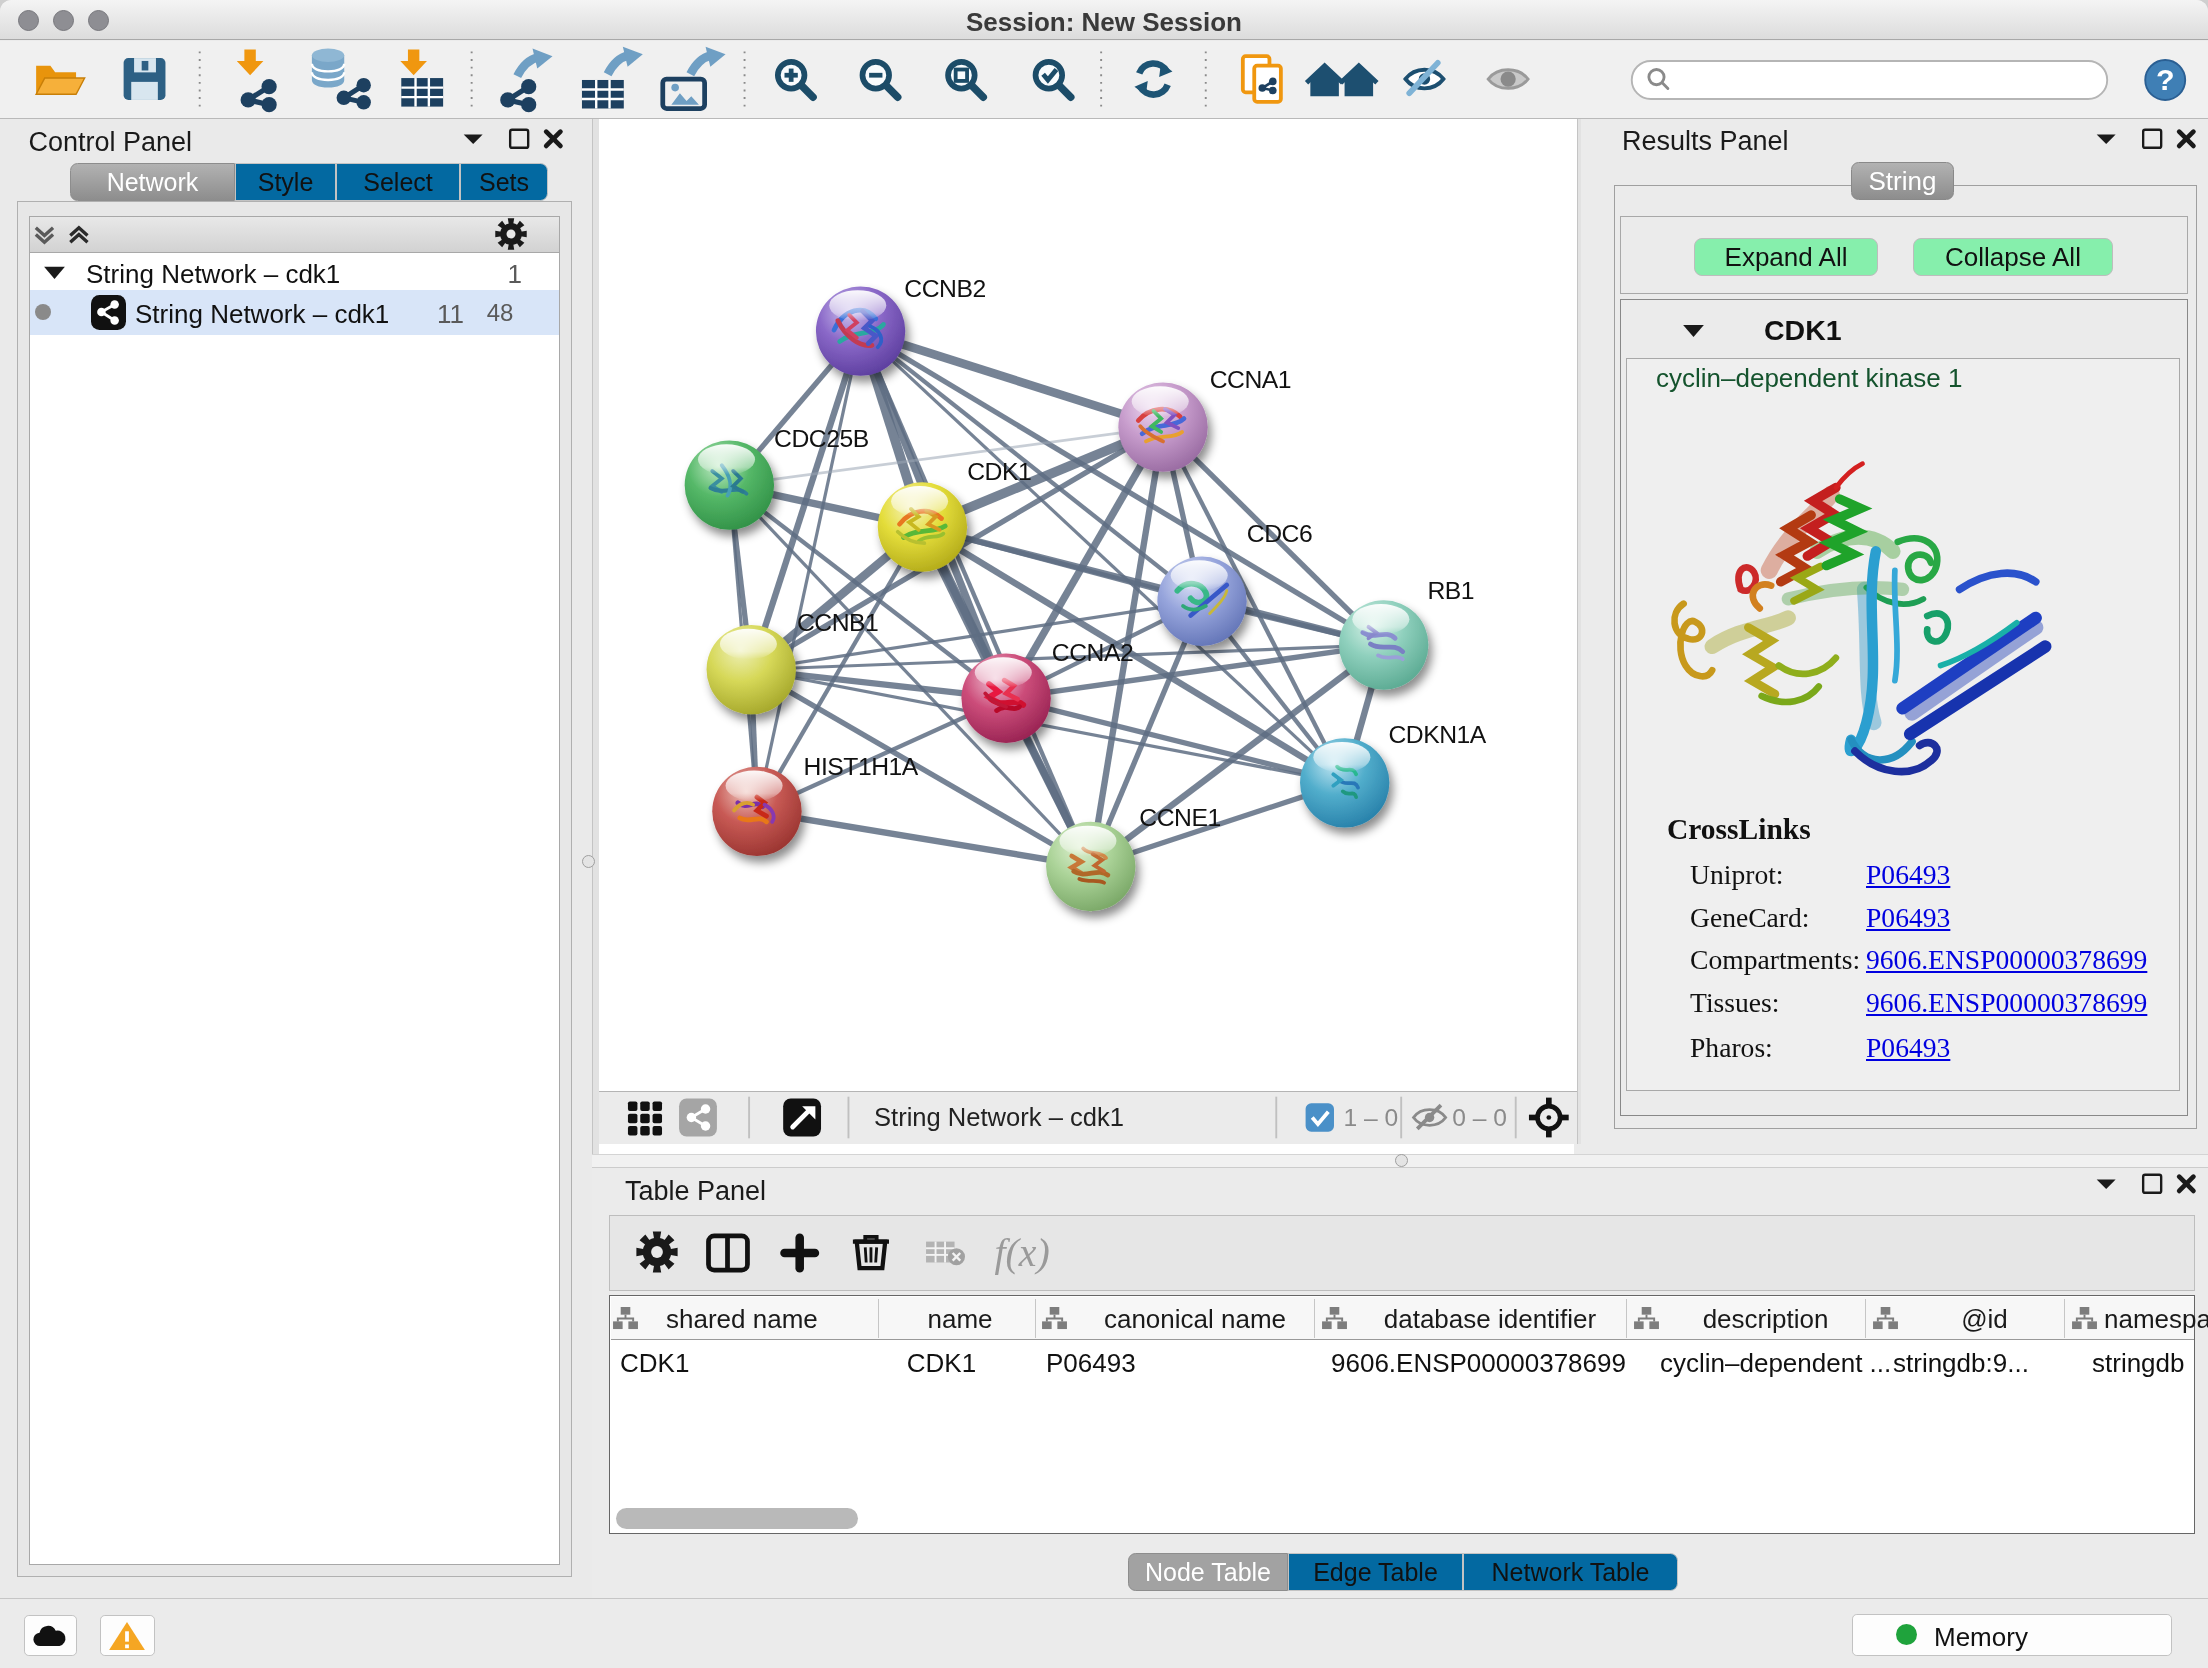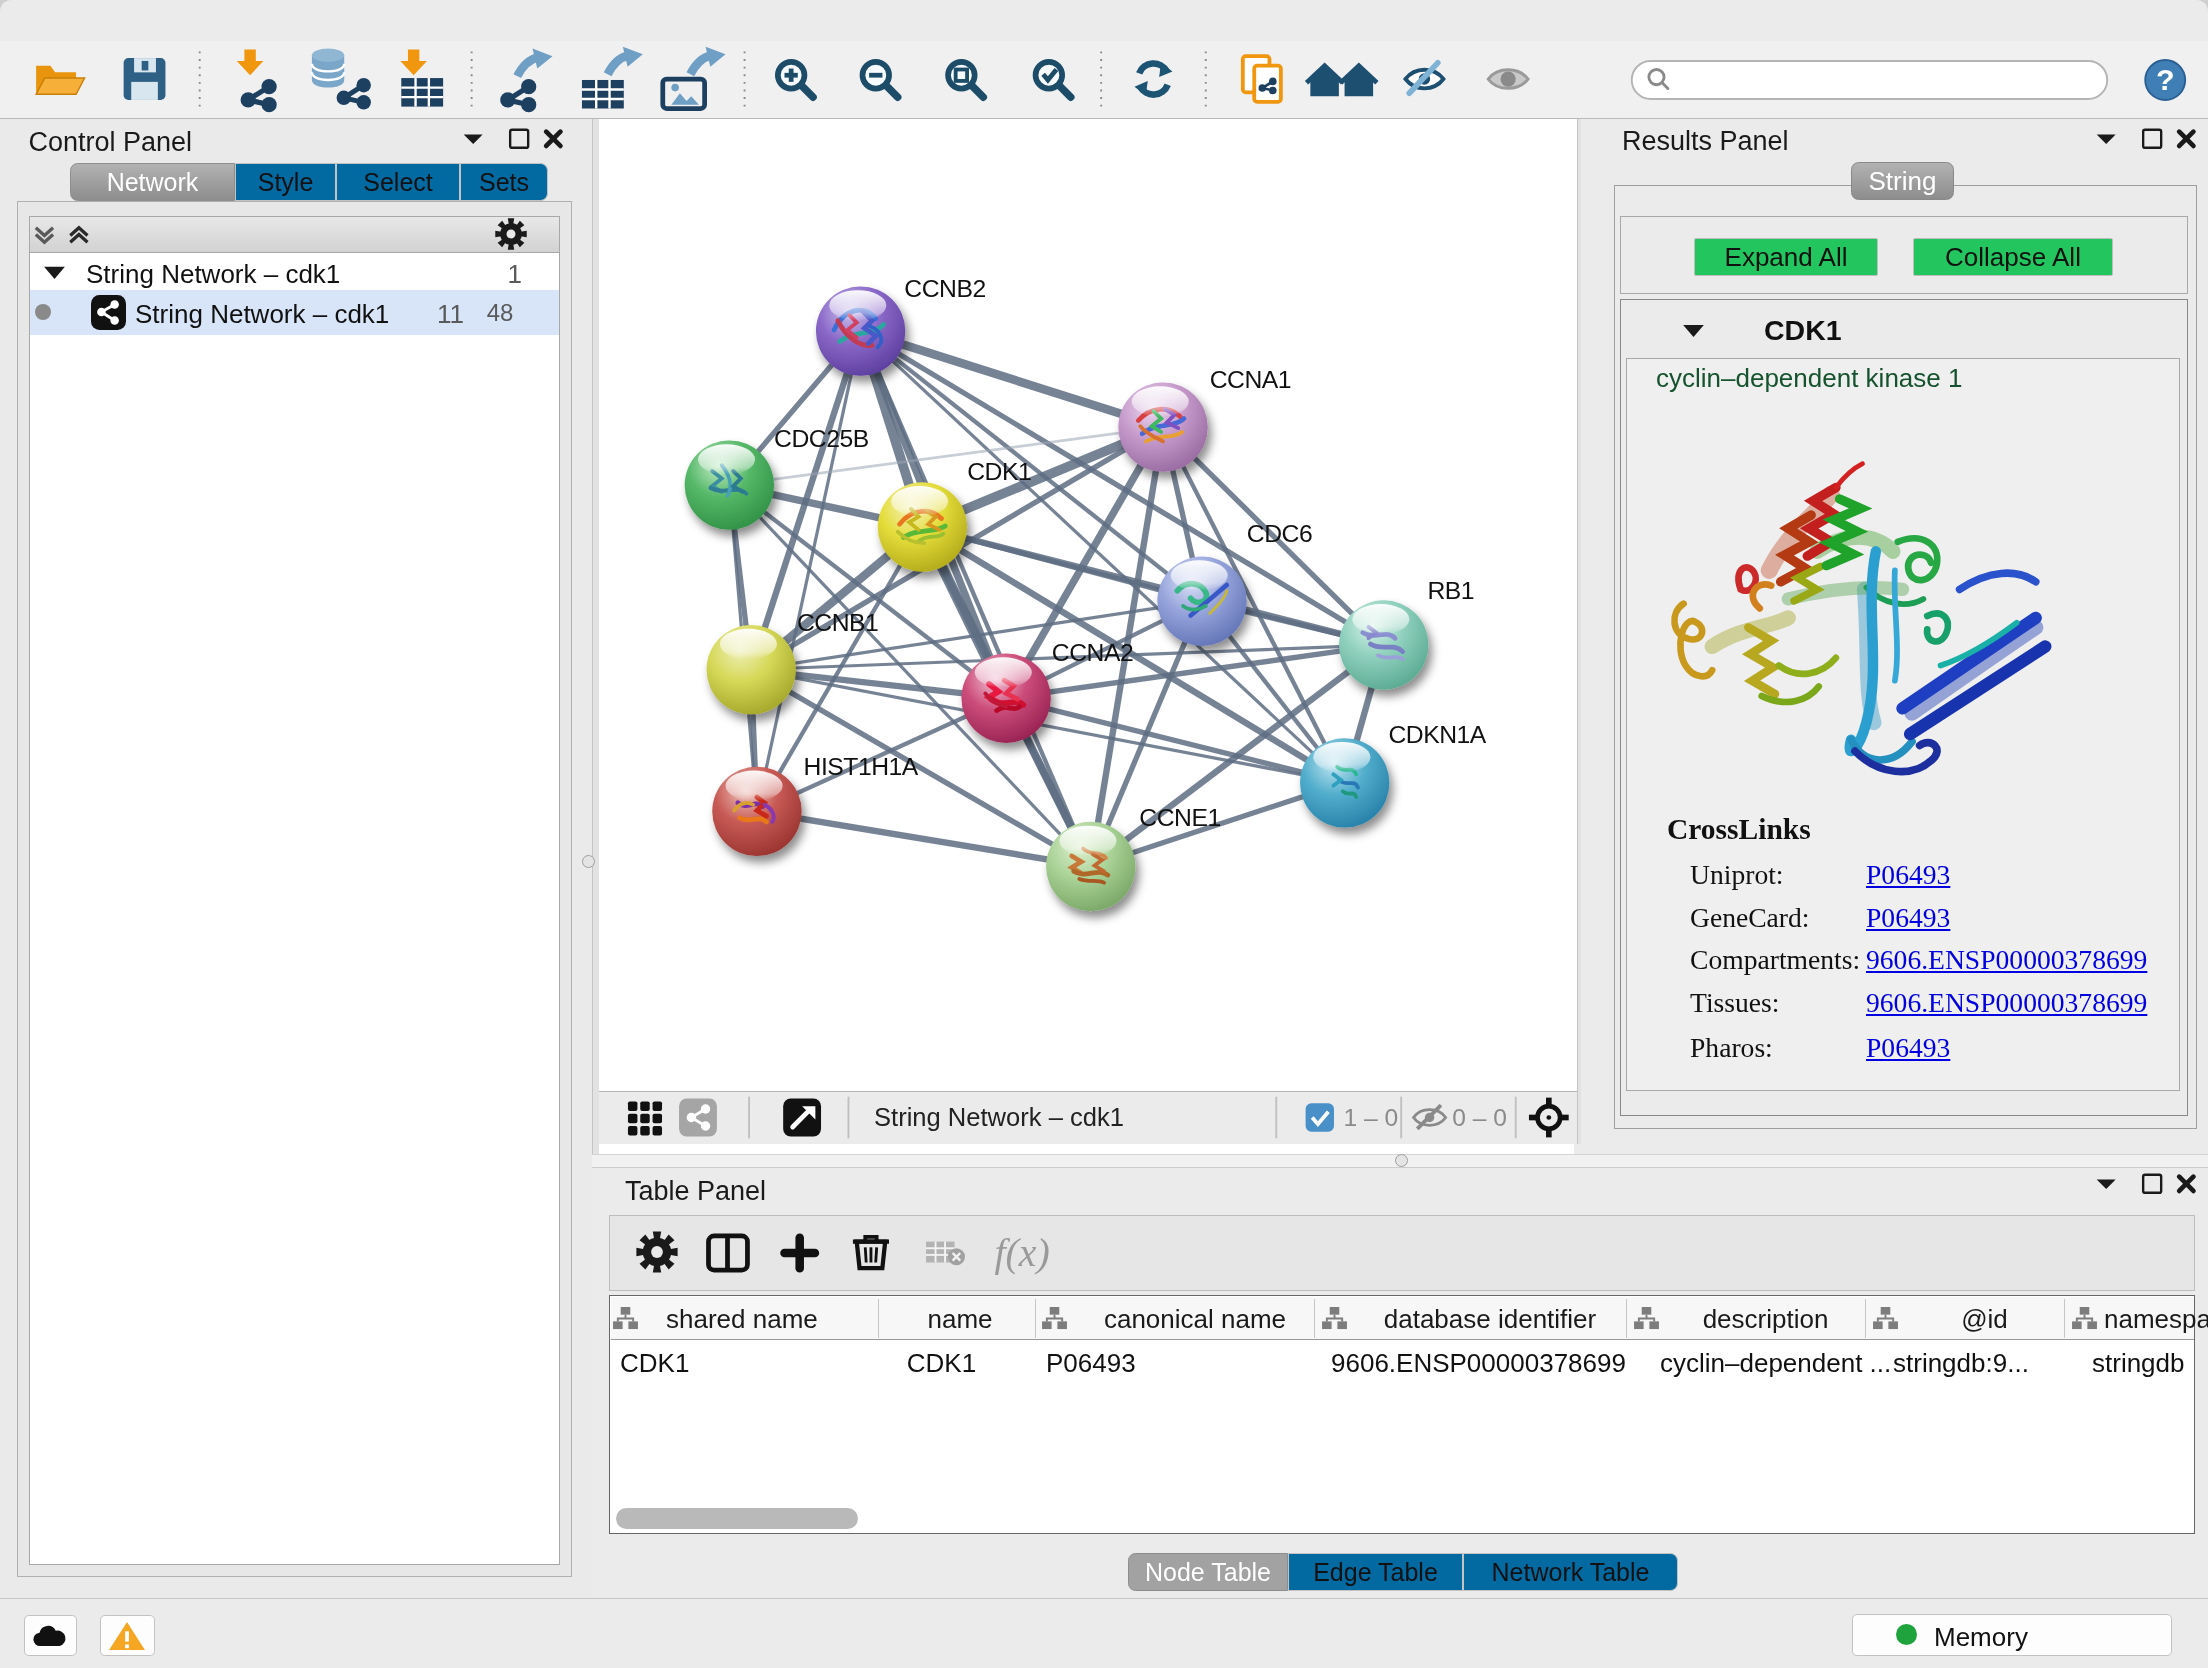--- a/index.html
+++ b/index.html
@@ -17,24 +17,30 @@
 .netbar{position:absolute;left:599px;top:1091px;width:978px;height:53px;background:#ebebeb;border-top:1px solid #b4b4b4}
 .whitestrip{position:absolute;left:599px;top:1144px;width:975px;height:9.5px;background:#ffffff}
 .hsplit{position:absolute;left:592px;top:1154px;width:1617px;height:14.3px;background:#f1f1f1;border-top:1px solid #d4d4d4;border-bottom:1px solid #cccccc}
 .splitdot{position:absolute;width:13.3px;height:13.3px;border-radius:50%;background:#e4e4e4;border:1px solid #9f9f9f}
 .tpanel{position:absolute;left:592px;top:1168px;width:1617px;height:430px;background:#ebebeb}
 .rpanel{position:absolute;left:1581px;top:119px;width:628px;height:1025px;background:#ebebeb}
 .statusbar{position:absolute;left:0;top:1598px;width:100%;height:70px;background:#ebebeb;border-top:1px solid #c6c6c6}
 .tabs{position:absolute;display:flex}
 .tab{height:38px;border:1px solid #c3c3c3;background:#0369a1;color:#111;font-size:25px;display:flex;align-items:center;justify-content:center}
 .tab.sel{background:linear-gradient(#b2b2b2,#8d8d8d);color:#fff;border-color:#8d8d8d}
-.btn{position:absolute;background:#22c55e;border:1.4px solid #bdbdbd;border-radius:2px;color:#111;font-size:26px;display:flex;align-items:center;justify-content:center}
+.btn{position:absolute;background:#86efac;border:1.4px solid #bdbdbd;border-radius:8px;color:#111;font-size:26px;display:flex;align-items:center;justify-content:center}
 .gtxt{color:#5a5a5a}
 </style></head><body>
 <div class="win">
+    <div class="titlebar">
+      <div class="tl" style="left:18px"></div>
+      <div class="tl" style="left:53px"></div>
+      <div class="tl" style="left:88px"></div>
+      <div class="title">Session: New Session</div>
+    </div>
     <div class="toolbarbg"></div>
     <svg style="position:absolute;left:0;top:40px" width="2208" height="79" viewBox="0 0 2322 83">
       <line x1="210" y1="12" x2="210" y2="70" stroke="#8a8a8a" stroke-width="2" stroke-dasharray="2,6"></line>
       <line x1="496" y1="12" x2="496" y2="70" stroke="#8a8a8a" stroke-width="2" stroke-dasharray="2,6"></line>
       <line x1="783" y1="12" x2="783" y2="70" stroke="#8a8a8a" stroke-width="2" stroke-dasharray="2,6"></line>
       <line x1="1158" y1="12" x2="1158" y2="70" stroke="#8a8a8a" stroke-width="2" stroke-dasharray="2,6"></line>
       <line x1="1268" y1="12" x2="1268" y2="70" stroke="#8a8a8a" stroke-width="2" stroke-dasharray="2,6"></line>
       <g transform="translate(62,41)">
         <path d="M-24,16 L-24,-14 L-9,-14 L-4,-7 L18,-7 L18,0 Z" fill="#e8940c"></path>
         <path d="M-24,16 L-15,-1 L27,-1 L18,16 Z" fill="#f6b03a" stroke="#c87f08" stroke-width="1.5"></path>

